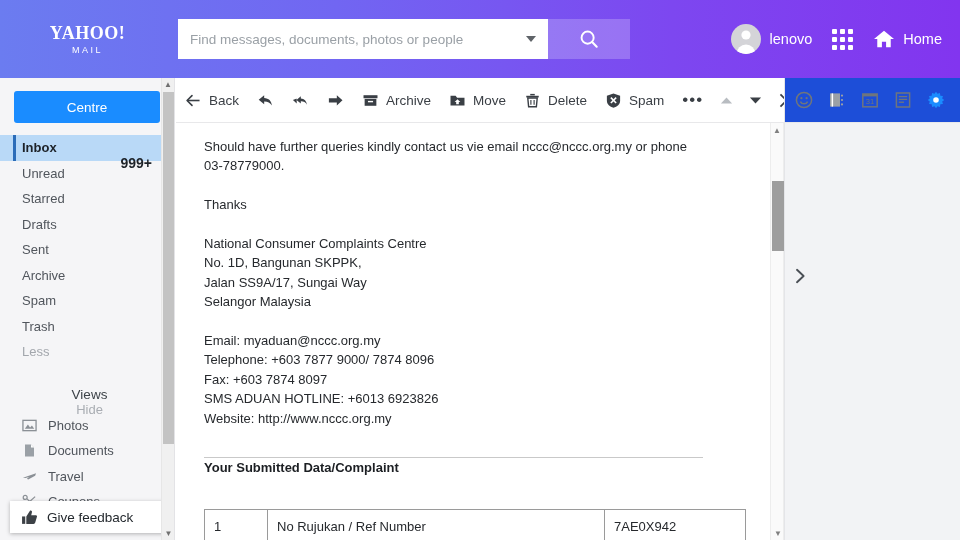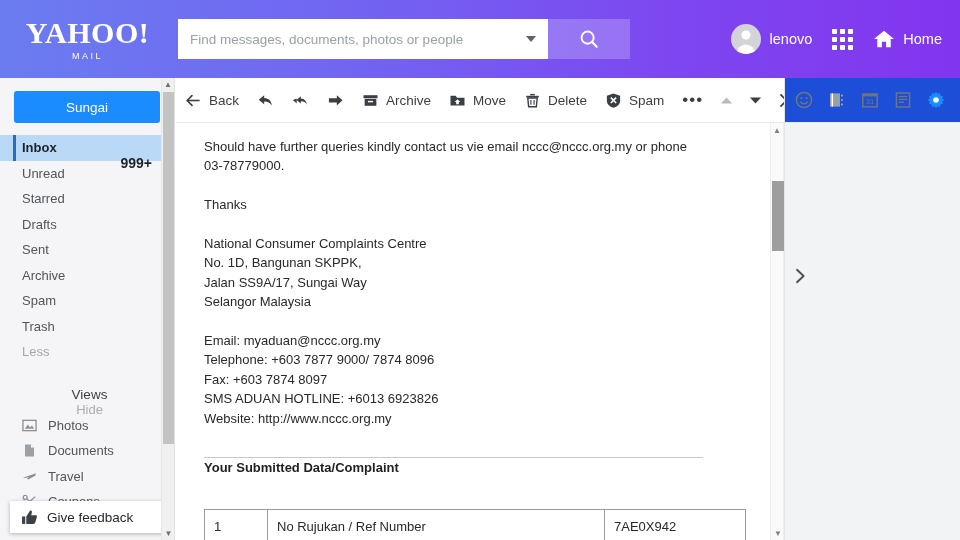--- a/index.html
+++ b/index.html
@@ -14,21 +14,21 @@
   .header {
     position: absolute; top: 0; left: 0; width: 960px; height: 78px;
     background: linear-gradient(90deg, #6b7cf0 0%, #7166f2 35%, #7d47f0 70%, #8235ef 100%);
     display: flex; align-items: center;
   }
   .logo {
     width: 175px; display: flex; flex-direction: column;
     align-items: center; justify-content: center; color: #fff;
   }
   .logo-main {
-    font-size: 30px; font-weight: bold; letter-spacing: 0.5px;
+    font-size: 18px; font-weight: bold; letter-spacing: 0.5px;
     line-height: 1; font-family: "Liberation Serif", serif;
   }
   .logo-sub { font-size: 9px; letter-spacing: 2.5px; margin-top: 3px; }
 
   .search-wrap { display: flex; height: 40px; margin-left: 3px; }
   .search-box {
     width: 370px; background: #fff; display: flex; align-items: center;
     padding: 0 12px; justify-content: space-between;
   }
   .search-box input {
@@ -236,21 +236,21 @@
       <div class="home-chip">
         <svg width="22" height="20" viewBox="0 0 24 22">
           <path d="M12 2 L23 11 L19.4 11 L19.4 20 L14.3 20 L14.3 14 L9.7 14 L9.7 20 L4.6 20 L4.6 11 L1 11 Z" fill="#ffffff"></path>
         </svg>
         <span>Home</span>
       </div>
     </div>
   </div>
 
   <div class="sidebar">
-    <button class="compose">Sungai</button>
+    <button class="compose">Centre</button>
 
     <div class="folders">
       <div class="folder active">
         <span>Inbox</span>
         <span class="count">999+</span>
       </div>
       <div class="folder">
         <span>Unread</span>
       </div>
       <div class="folder">

